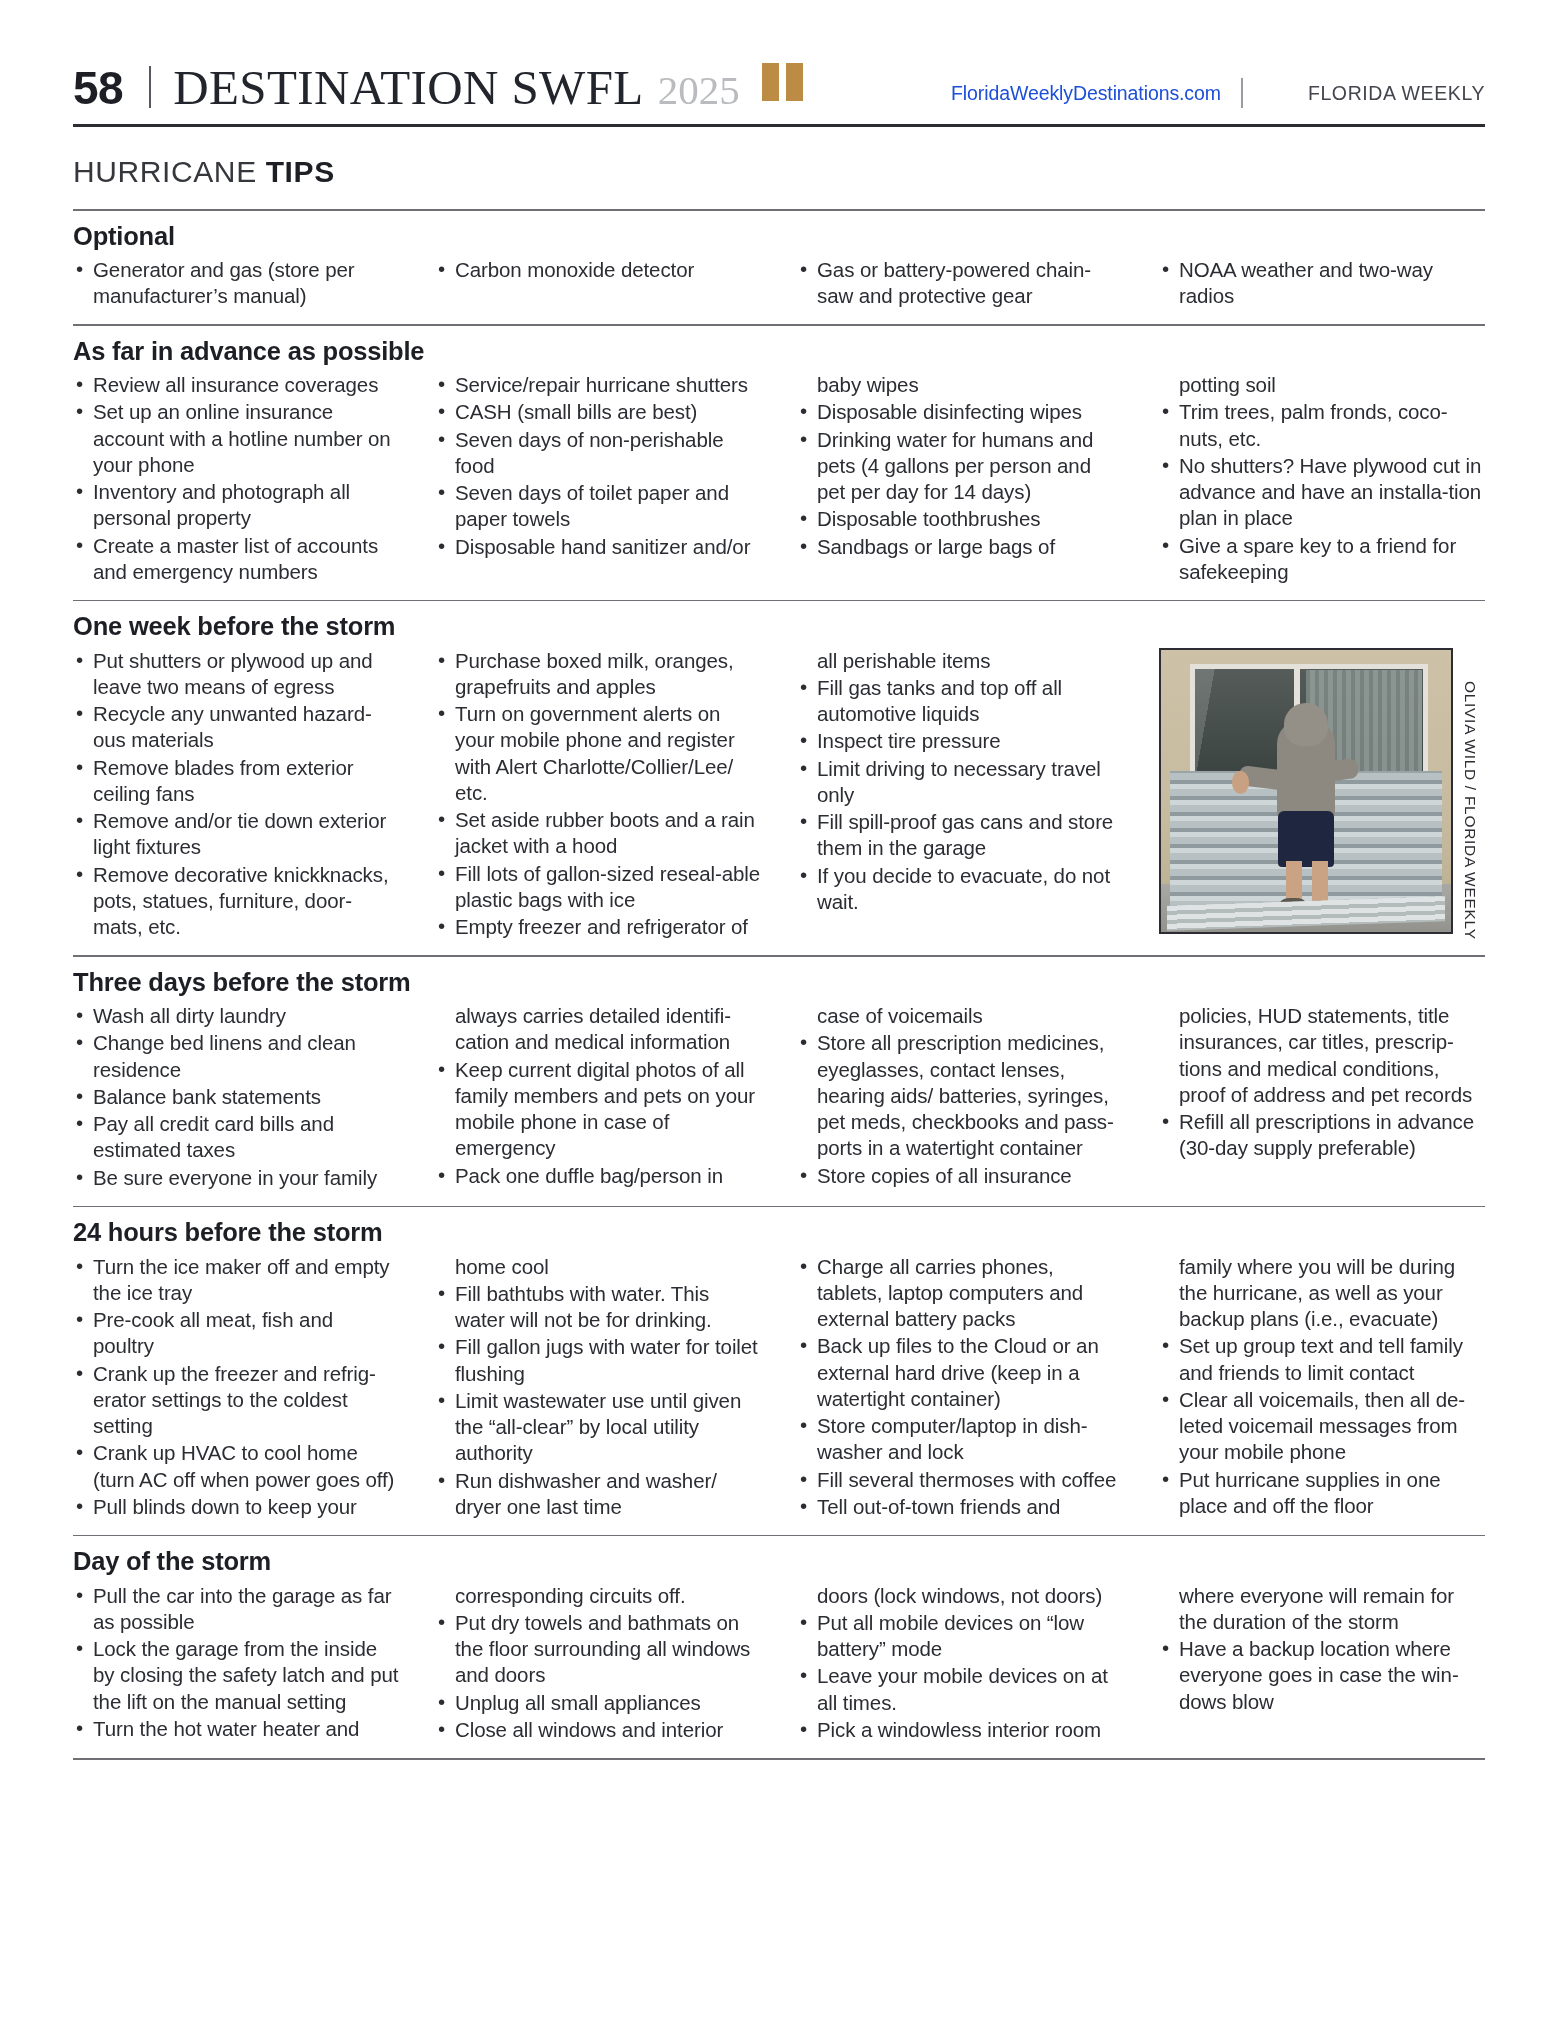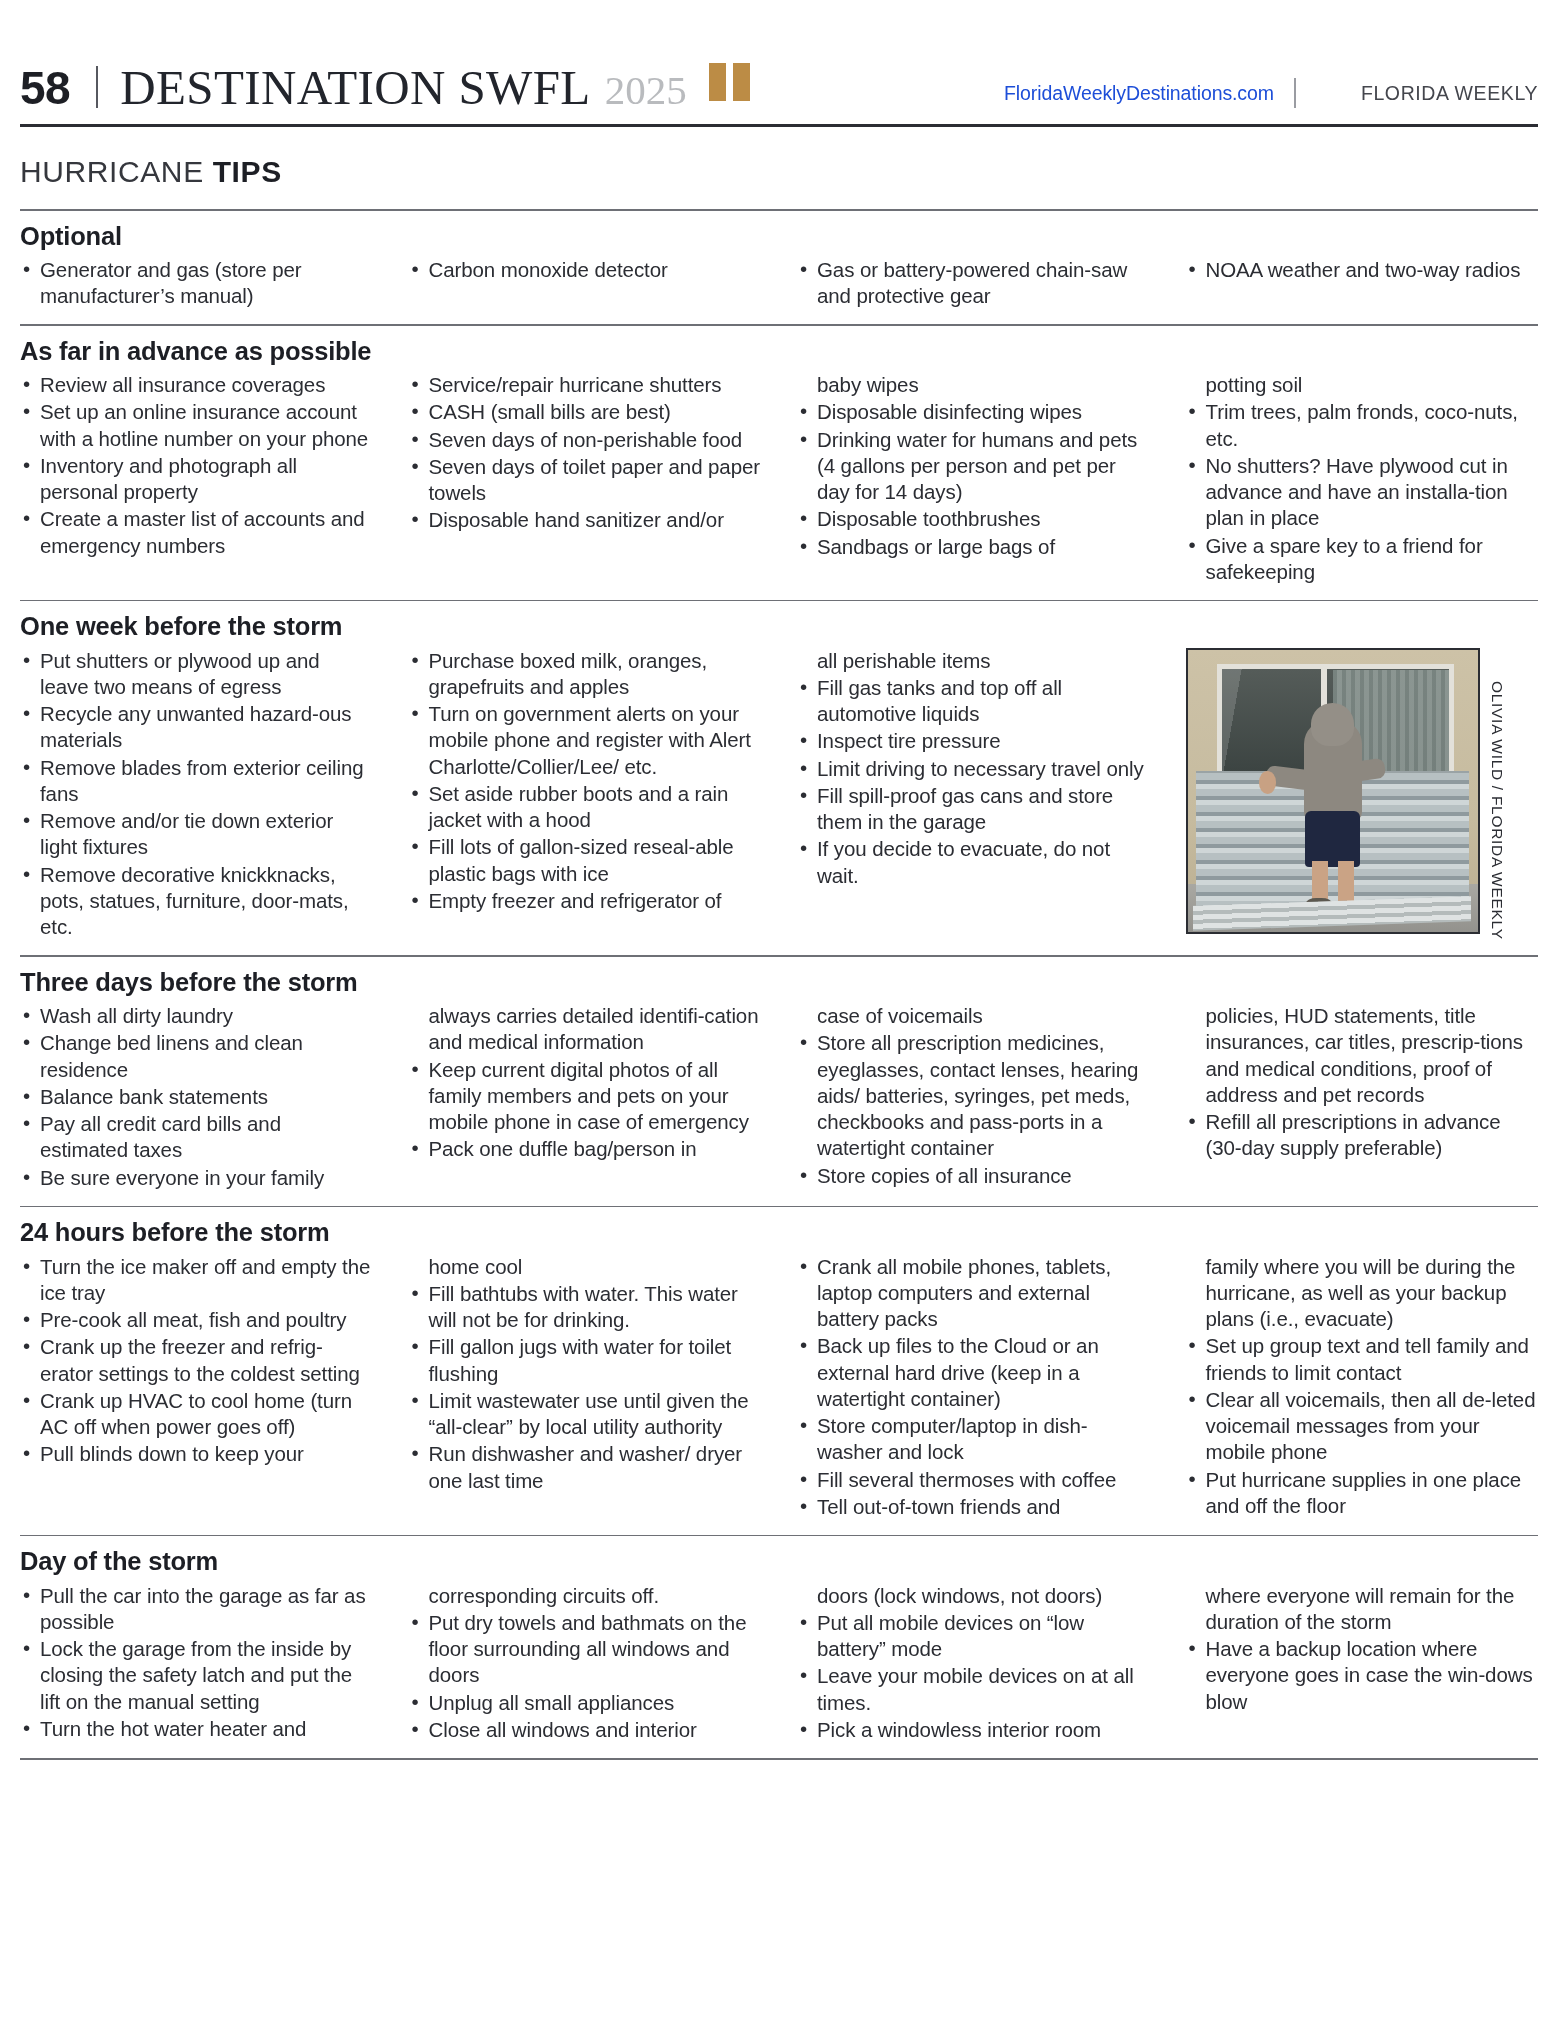--- a/index.html
+++ b/index.html
@@ -12,21 +12,21 @@
     height: 2030px;
     font-family: "Liberation Sans", sans-serif;
     color: #2b2d33;
     -webkit-font-smoothing: antialiased;
   }
   .page {
     position: relative;
     width: 1558px;
     height: 2030px;
     box-sizing: border-box;
-    padding: 0 20px;
+    padding: 0 73px;
     background: #ffffff;
   }
 
   
   .masthead {
     display: flex;
     align-items: flex-end;
     justify-content: space-between;
     height: 112px;
     padding-top: 44px;
@@ -398,21 +398,21 @@
             <li><span class="bullet">•</span><span>Pull blinds down to keep your</span></li>
           </ul>
           <ul class="items">
             <li class="cont"><span>home cool</span></li>
             <li><span class="bullet">•</span><span>Fill bathtubs with water. This water will not be for drinking.</span></li>
             <li><span class="bullet">•</span><span>Fill gallon jugs with water for toilet flushing</span></li>
             <li><span class="bullet">•</span><span>Limit wastewater use until given the “all-clear” by local utility authority</span></li>
             <li><span class="bullet">•</span><span>Run dishwasher and washer/ dryer one last time</span></li>
           </ul>
           <ul class="items">
-            <li><span class="bullet">•</span><span>Crank all mobile phones, tablets, laptop computers and external battery packs</span></li>
+            <li><span class="bullet">•</span><span>Charge all carries phones, tablets, laptop computers and external battery packs</span></li>
             <li><span class="bullet">•</span><span>Back up files to the Cloud or an external hard drive (keep in a watertight container)</span></li>
             <li><span class="bullet">•</span><span>Store computer/laptop in dish-washer and lock</span></li>
             <li><span class="bullet">•</span><span>Fill several thermoses with coffee</span></li>
             <li><span class="bullet">•</span><span>Tell out-of-town friends and</span></li>
           </ul>
           <ul class="items">
             <li class="cont"><span>family where you will be during the hurricane, as well as your backup plans (i.e., evacuate)</span></li>
             <li><span class="bullet">•</span><span>Set up group text and tell family and friends to limit contact</span></li>
             <li><span class="bullet">•</span><span>Clear all voicemails, then all de-leted voicemail messages from your mobile phone</span></li>
             <li><span class="bullet">•</span><span>Put hurricane supplies in one place and off the floor</span></li>

